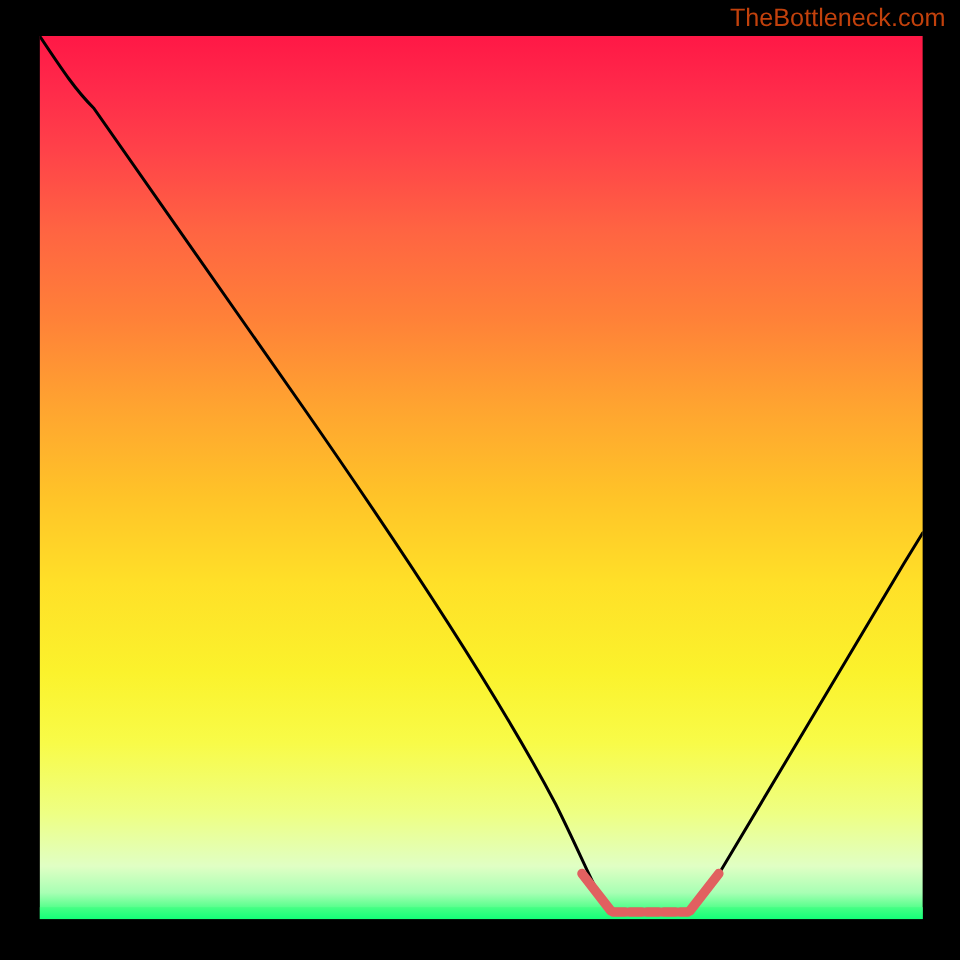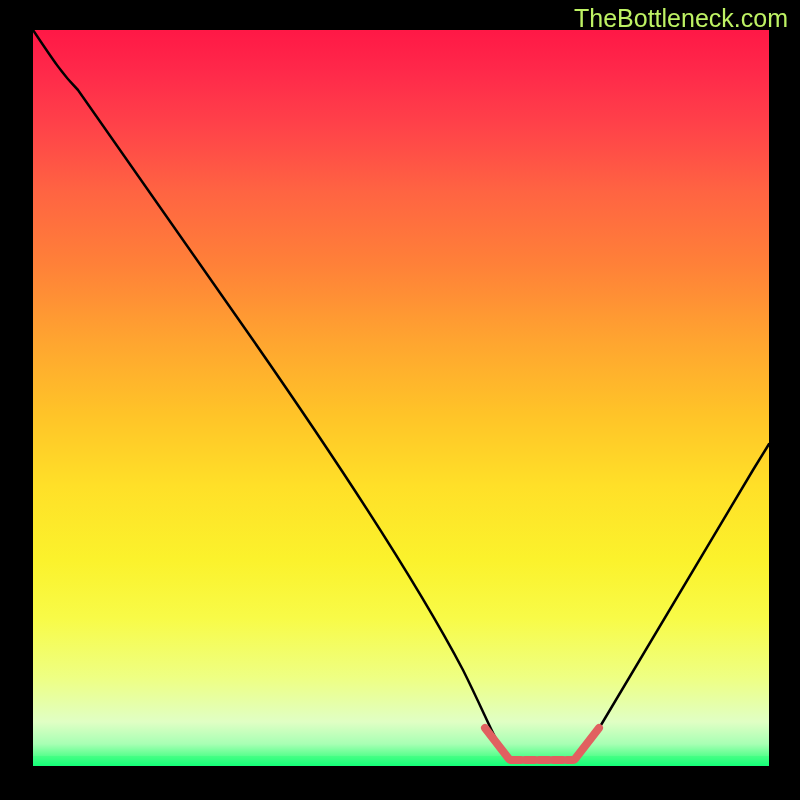--- a/index.html
+++ b/index.html
@@ -7,22 +7,22 @@
     width: 800px;
     height: 800px;
     background: #000;
     position: relative;
     font-family: Arial, sans-serif;
   }
   .watermark {
     position: absolute;
     top: 4px;
     right: 12px;
-    color: #bef264;
-    font-size: 25px;
+    color: #c2410c;
+    font-size: 21px;
     font-weight: 500;
     z-index: 10;
   }
   .plot-area {
     position: absolute;
     left: 33px;
     top: 30px;
     width: 736px;
     height: 736px;
     overflow: hidden;

